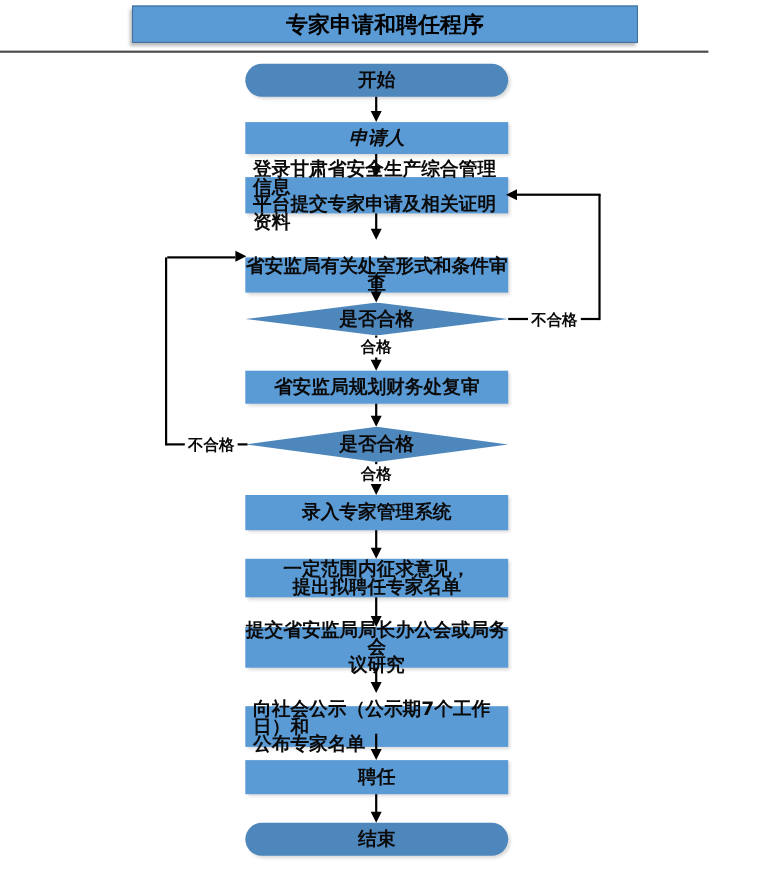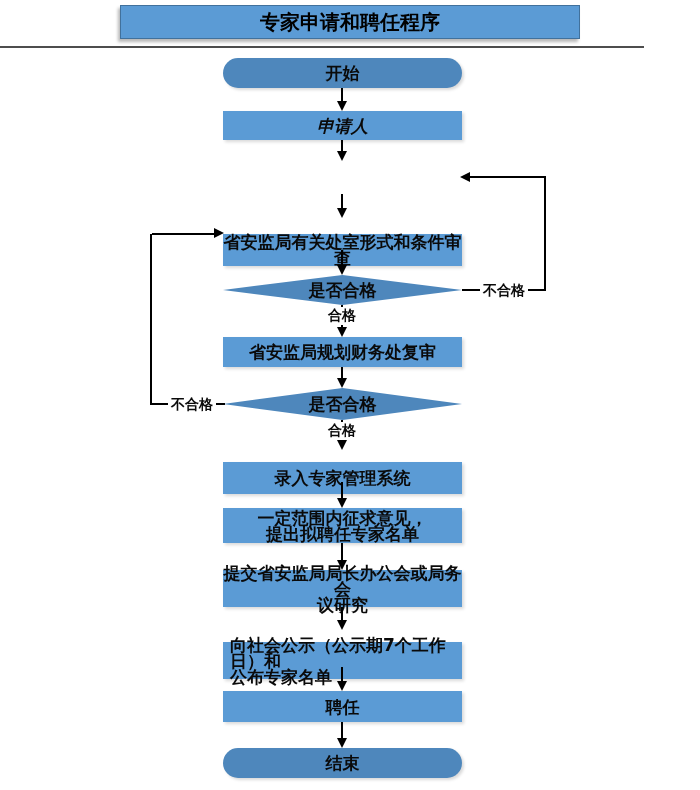--- a/index.html
+++ b/index.html
@@ -30,21 +30,21 @@
   .diamond { background:var(--decision-fill,#4e87bc); clip-path:polygon(50% 0,100% 50%,50% 100%,0 50%); }
   .left-text { justify-content:flex-start; text-align:left; padding-left:7px; }
 
   .n-start     { top:58px;  height:30px; }
   .n-applicant { top:111px; height:29px;font-style:italic; }
   .n-submit    { top:161px; height:33px; }
   .n-format    { top:234px; height:32px; }
   .n-d1        { top:275px; height:30px; }
   .n-finance   { top:337px; height:30px; }
   .n-d2        { top:388px; height:32px; }
-  .n-register  { top:450px; height:32px;margin-top:12px; }
+  .n-register  { top:450px; height:32px; }
   .n-solicit   { top:508px; height:35px; }
   .n-meeting   { top:570px; height:37px; }
   .n-publicity { top:630px; height:37px;margin-top:12px; }
   .n-appoint   { top:691px; height:31px; }
   .n-end       { top:748px; height:30px; }
 
   .vline { position:absolute; width:2px; background:var(--connector,#000); }
   .hline { position:absolute; height:2px; background:var(--connector,#000); }
   .arr-down { position:absolute; width:0; height:0;
     border-left:5px solid transparent; border-right:5px solid transparent; border-top:10px solid var(--connector,#000); }
@@ -94,20 +94,22 @@
   <div class="topline-arrow"></div>
 
   <div class="shape term n-start">开始</div>
   <div class="vline c1l"></div>
   <div class="arr-down c1a"></div>
 
   <div class="shape proc n-applicant">申请人</div>
   <div class="vline c2l"></div>
   <div class="arr-down c2a"></div>
 
+  <div class="shape proc left-text n-submit">登录甘肃省安全生产综合管理信息
+平台提交专家申请及相关证明资料</div>
   <div class="vline c3l"></div>
   <div class="arr-down c3a"></div>
 
   <div class="shape proc n-format">省安监局有关处室形式和条件审查</div>
   <div class="vline c4l"></div>
   <div class="arr-down c4a"></div>
 
   <div class="shape diamond n-d1">是否合格</div>
   <div class="vline p1l"></div>
   <div class="elabel p1t">合格</div>

